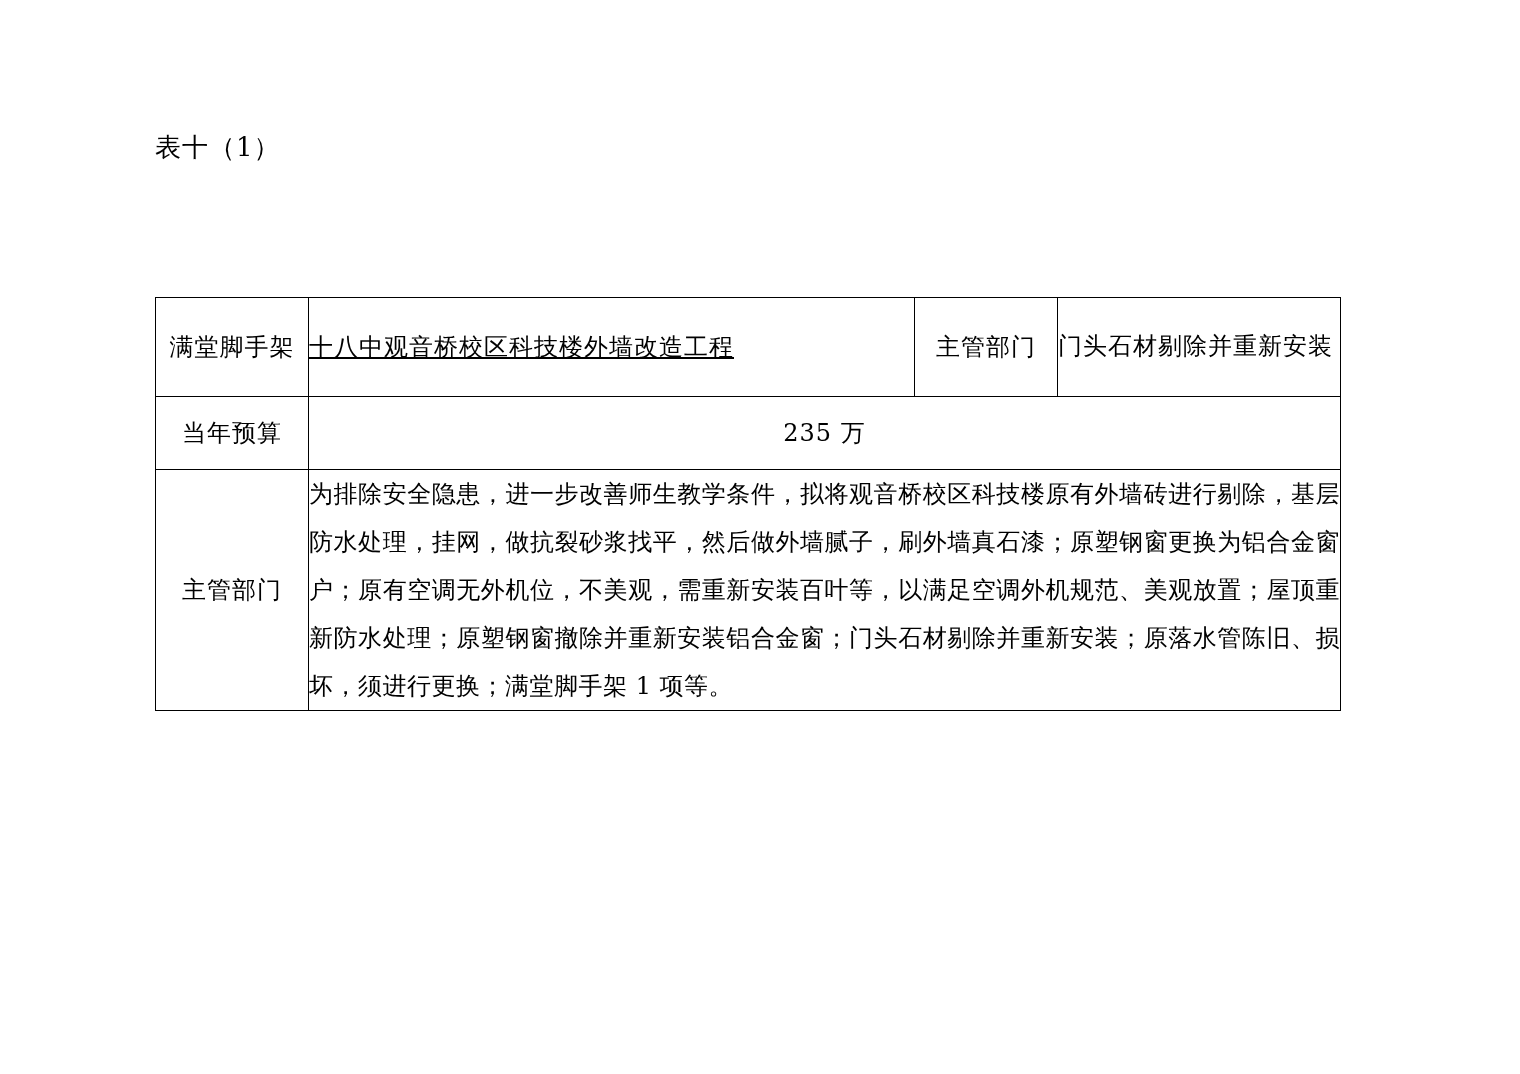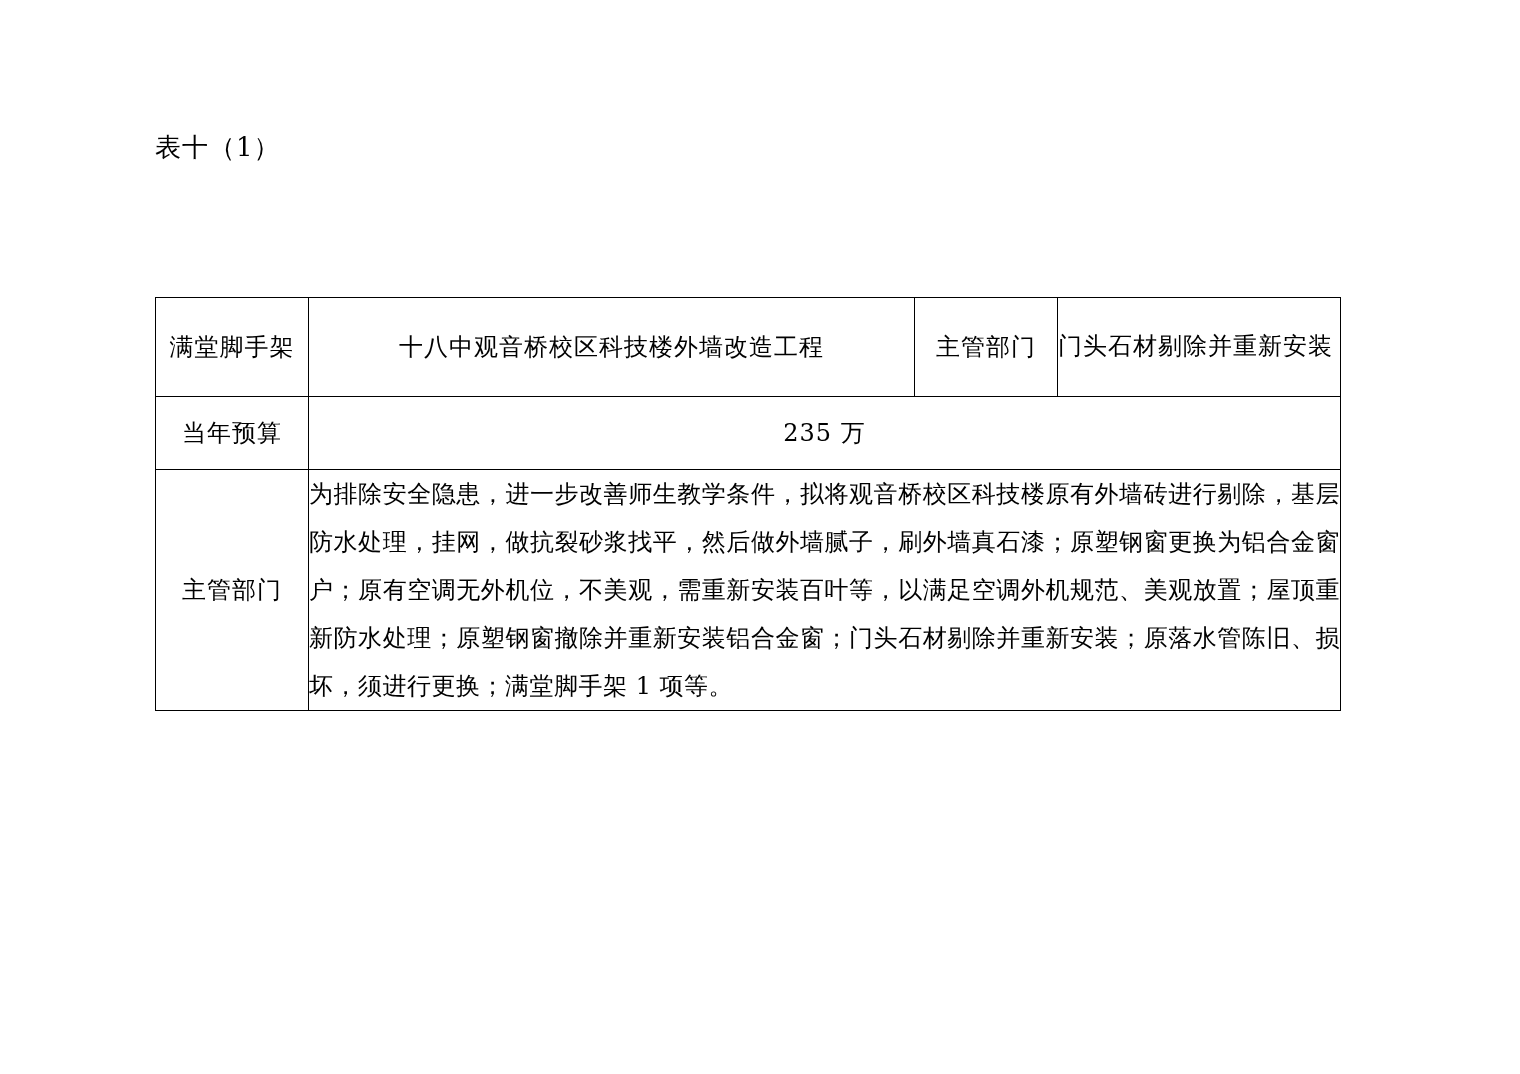--- a/index.html
+++ b/index.html
@@ -78,24 +78,24 @@
     padding: 0;
     vertical-align: middle;
   }
   td.label-cell {
     width: 152px;
     text-align: center;
     font-size: 24px;
     letter-spacing: 1px;
   }
   td.name-cell {
-    text-align: center;
     font-size: 24px;
     letter-spacing: 1px;
     height: 98px;
+    text-decoration: underline;
   }
   td.dept-label-cell {
     width: 142px;
     text-align: center;
     font-size: 24px;
     letter-spacing: 1px;
   }
   td.dept-value-cell {
     width: 282px;
     text-align: left;

